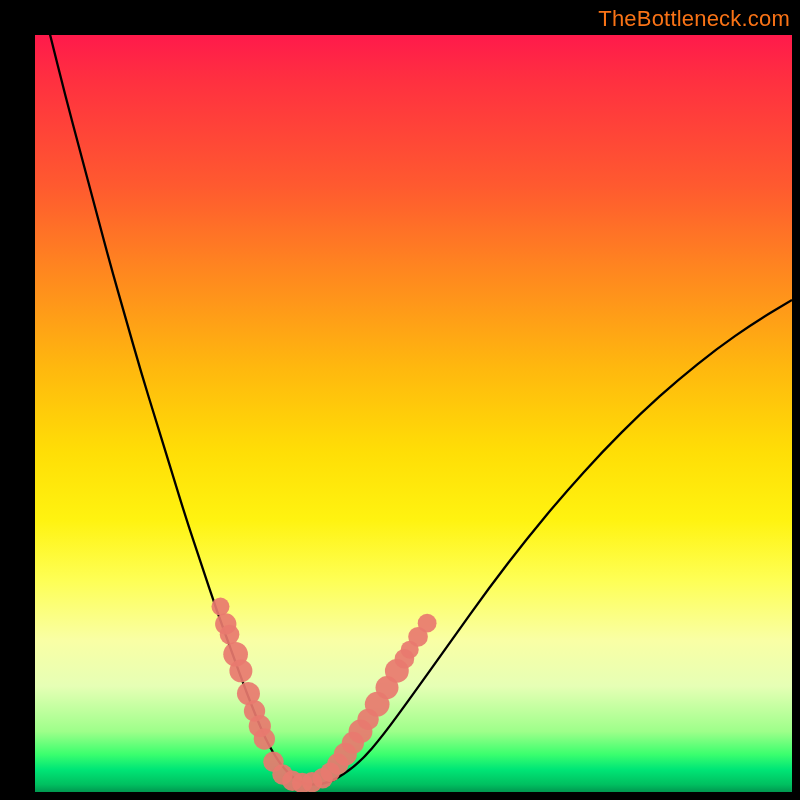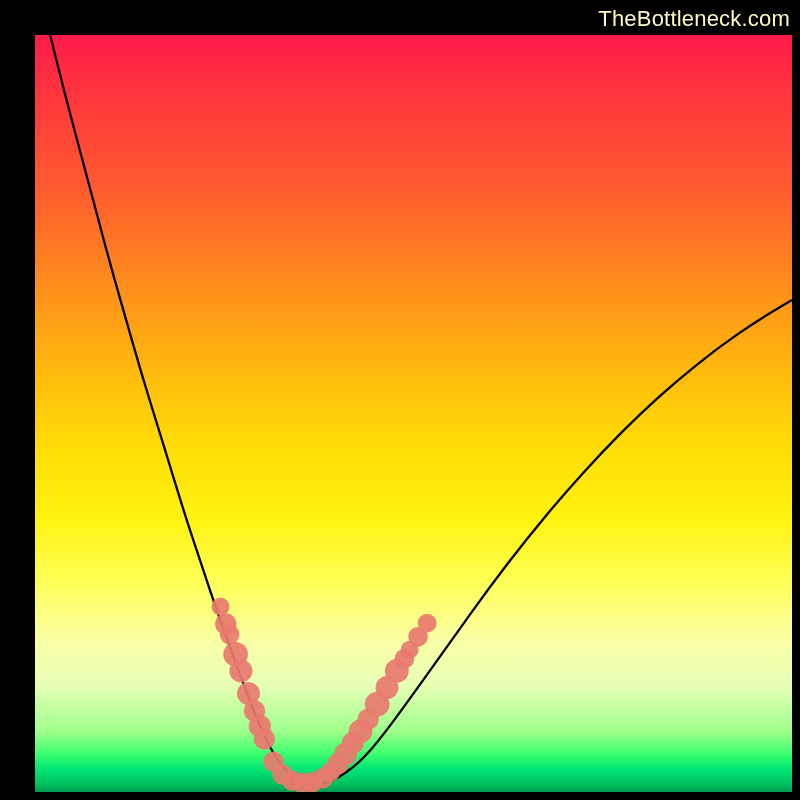--- a/index.html
+++ b/index.html
@@ -55,21 +55,21 @@
     position: absolute;
     left: 0;
     top: 0;
     width: 100%;
     height: 100%;
   }
   .watermark {
     position: absolute;
     top: 6px;
     right: 10px;
-    color: #fef9c3;
+    color: #f97316;
     font-size: 22px;
     font-weight: 500;
     letter-spacing: 0.2px;
   }
 </style>
 </head>
 <body>
 
 <div class="frame">
   <div class="watermark">TheBottleneck.com</div>

